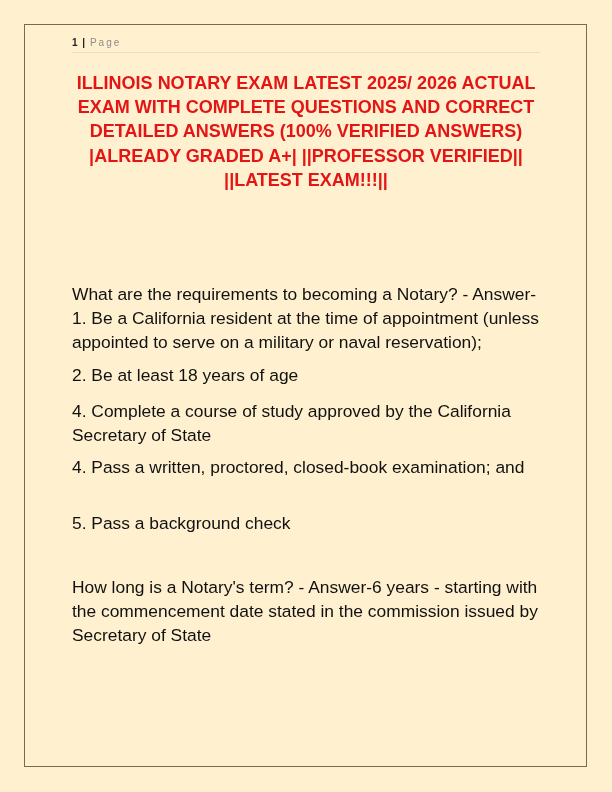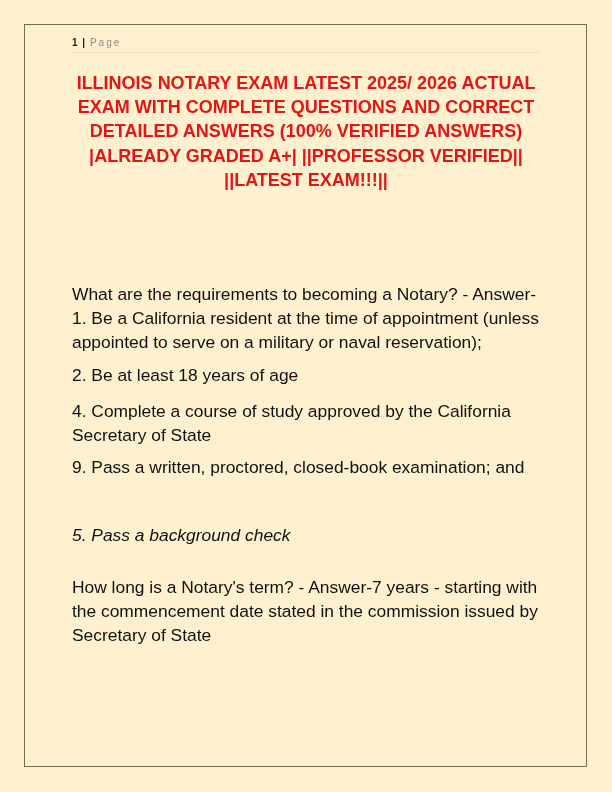--- a/index.html
+++ b/index.html
@@ -58,16 +58,16 @@
   <span class="sep">|</span>
   <span class="pg">Page</span>
 </div>
 
 <div class="title">ILLINOIS NOTARY EXAM LATEST 2025/ 2026 ACTUAL EXAM WITH COMPLETE QUESTIONS AND CORRECT DETAILED ANSWERS (100% VERIFIED ANSWERS) |ALREADY GRADED A+| ||PROFESSOR VERIFIED|| ||LATEST EXAM!!!||</div>
 
 <div class="body-text" style="top:234px;margin-top:48px;">What are the requirements to becoming a Notary? - Answer-1. Be a California resident at the time of appointment (unless appointed to serve on a military or naval reservation);</div>
 
 <div class="body-text" style="top:363px;">2. Be at least 18 years of age</div>
 <div class="body-text" style="top:399px;">4. Complete a course of study approved by the California Secretary of State</div>
-<div class="body-text" style="top:455px;">9. Pass a written, proctored, closed-book examination; and</div>
-<div class="body-text" style="top:523px;font-style:italic;">5. Pass a background check</div>
+<div class="body-text" style="top:455px;">4. Pass a written, proctored, closed-book examination; and</div>
+<div class="body-text" style="top:511px;">5. Pass a background check</div>
 
-<div class="body-text" style="top:575px;">How long is a Notary's term? - Answer-7 years - starting with the commencement date stated in the commission issued by Secretary of State</div>
+<div class="body-text" style="top:575px;">How long is a Notary's term? - Answer-6 years - starting with the commencement date stated in the commission issued by Secretary of State</div>
 
 </body></html>

